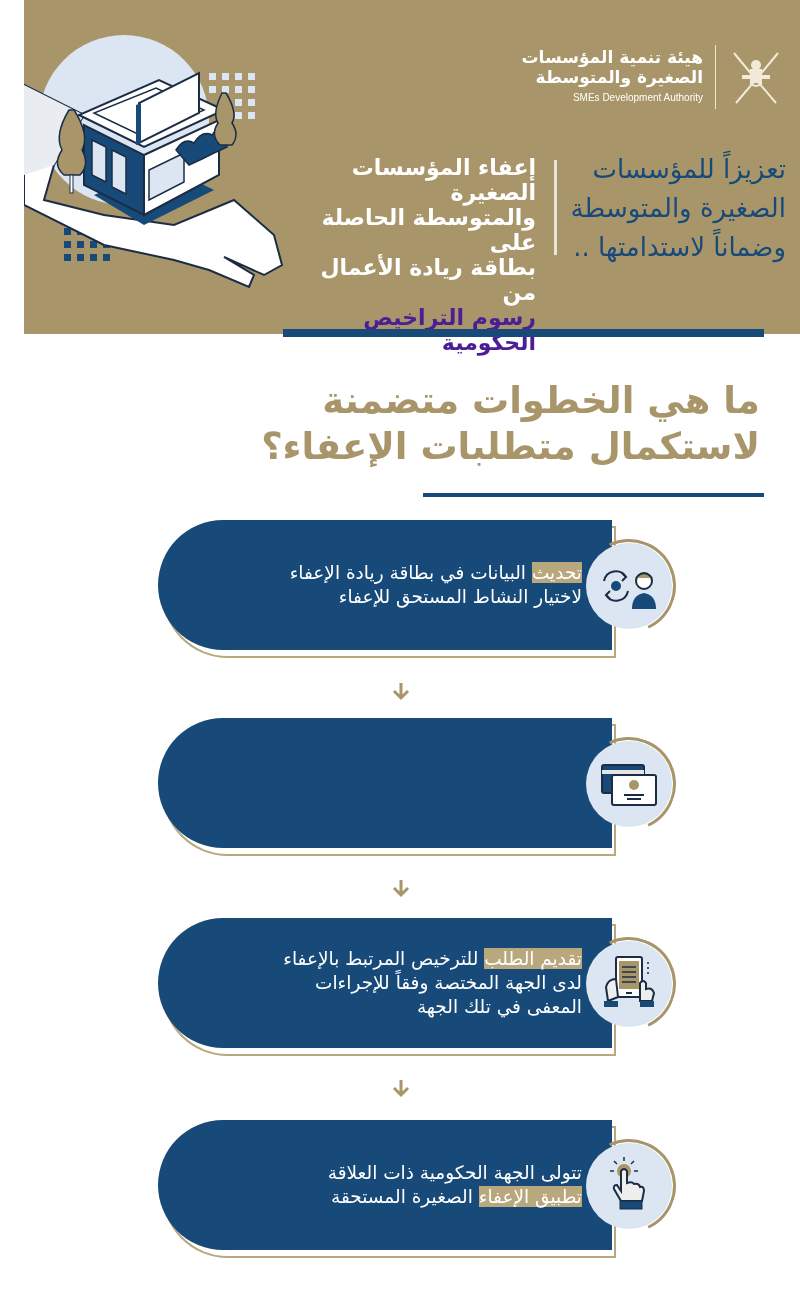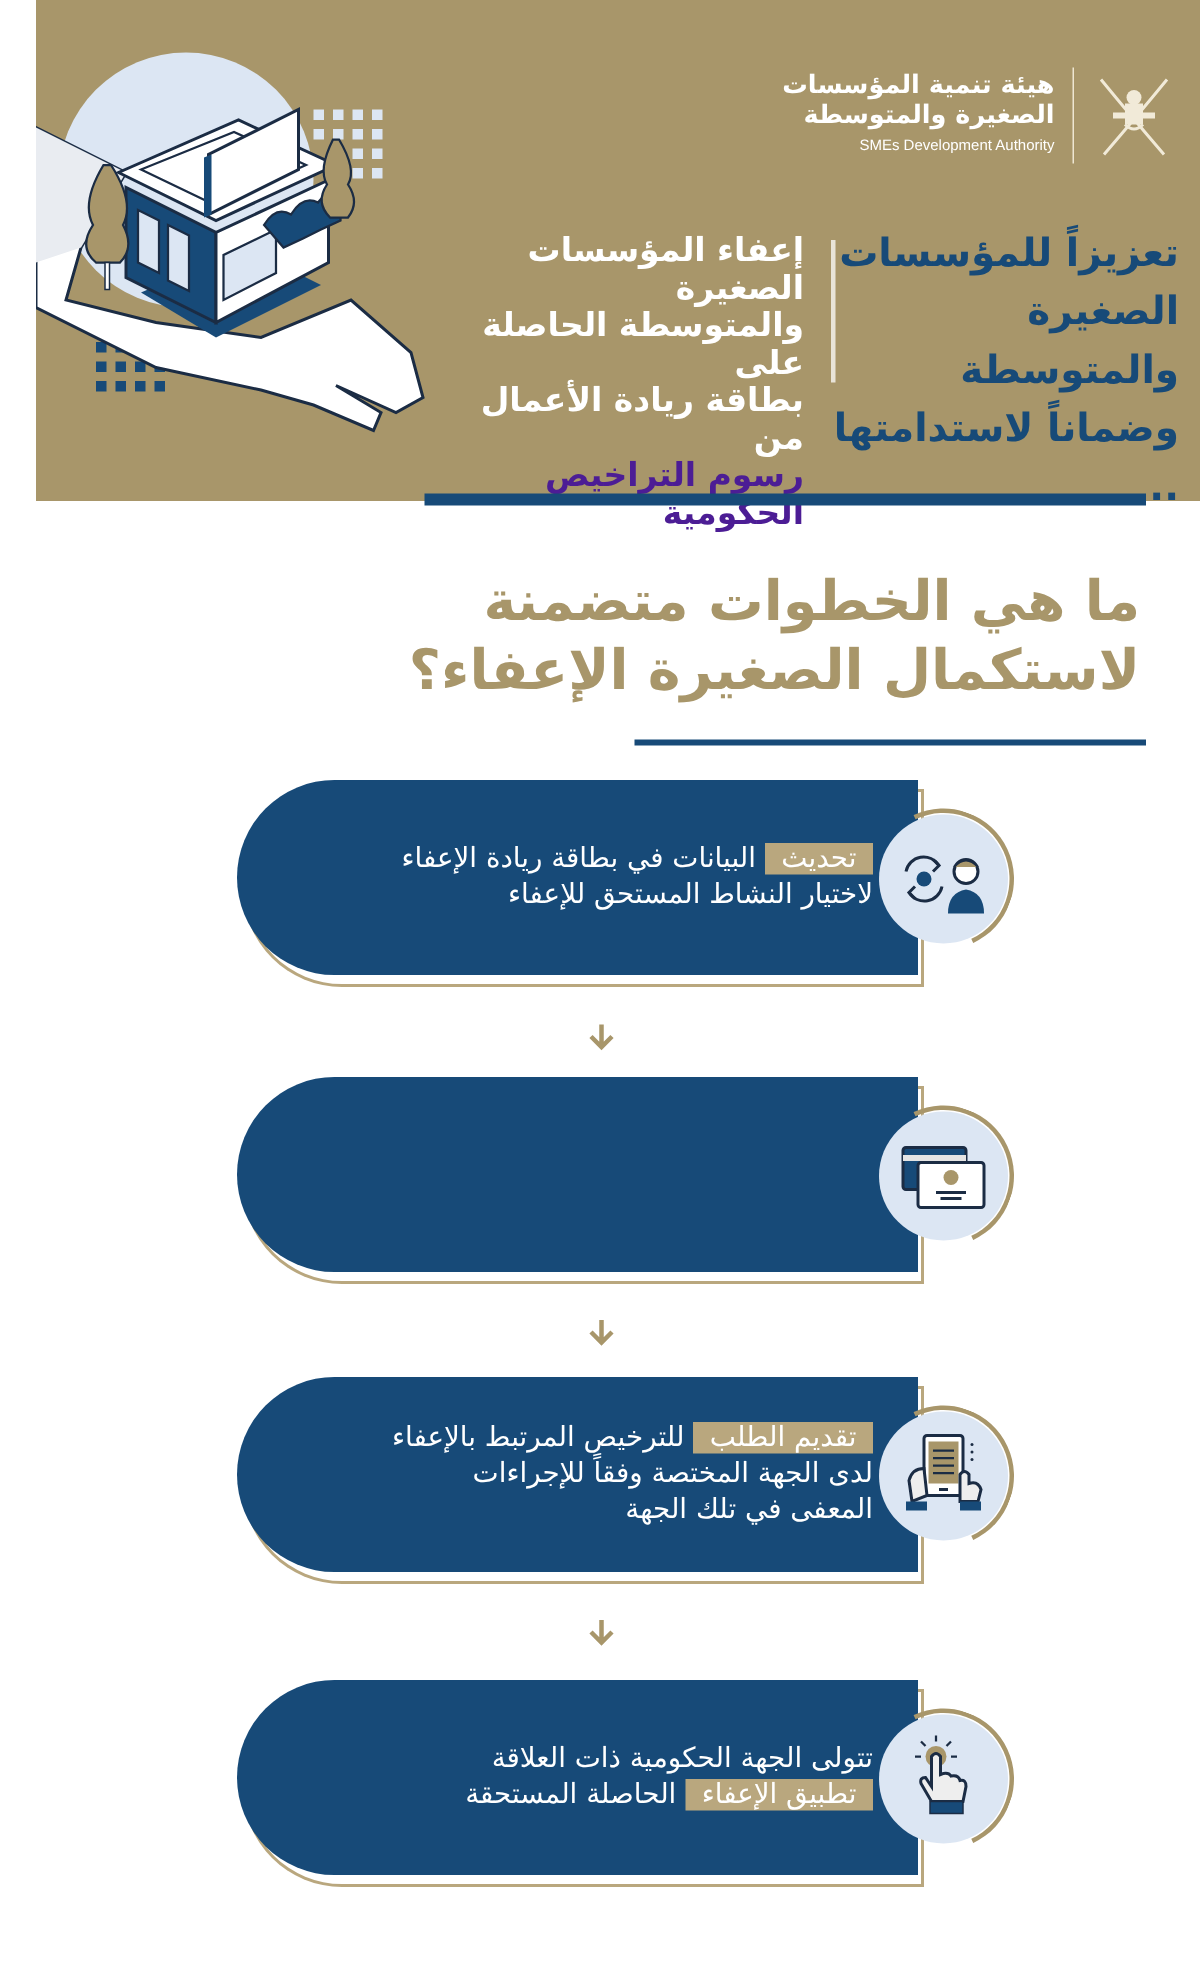--- a/index.html
+++ b/index.html
@@ -10,21 +10,21 @@
   .header-bar { position: absolute; left: 283px; top: 329px; width: 481px; height: 8px; background: #174A78; }
 
   .logo-block { position: absolute; right: 40px; top: 45px; display: flex; align-items: center; direction: ltr; }
   .logo-text { text-align: right; color: #ffffff; }
   .logo-ar1, .logo-ar2 { font-size: 17px; font-weight: bold; line-height: 20px; direction: rtl; }
   .logo-en { font-size: 10px; line-height: 18px; margin-top: 2px; font-family: "Liberation Sans", sans-serif; }
   .logo-divider { width: 1px; height: 64px; background: #eee6d2; margin: 0 12px; }
   .emblem { width: 56px; height: 64px; }
 
   .slogan { position: absolute; right: 38px; top: 150px; width: 240px; text-align: right; direction: rtl;
-            color: #174A78; font-size: 26px; font-weight: bold; line-height: 39px; }
+            color: #174A78; font-size: 26px; font-weight: normal; line-height: 39px; }
   .slogan-divider { position: absolute; left: 530px; top: 160px; width: 3px; height: 95px; background: #e9e4d8; }
   .desc { position: absolute; right: 288px; top: 155px; width: 250px; text-align: right; direction: rtl;
           font-size: 22px; font-weight: bold; line-height: 25px; color: #ffffff; }
   .desc .emph { color: #4c1d95; display: block; }
 
   .illustration { position: absolute; left: 0; top: 25px; width: 280px; height: 270px; }
 
   .q-title { position: absolute; right: 40px; top: 378px; width: 500px; text-align: right; direction: rtl;
              color: #A8966A; font-size: 37px; font-weight: bold; line-height: 46px; }
   .q-underline { position: absolute; left: 423px; top: 493px; width: 341px; height: 4px; background: #174A78; }
@@ -32,21 +32,21 @@
   .step { position: absolute; left: 158px; width: 520px; height: 140px; }
   .step-frame-curve { position: absolute; left: 4px; top: 6px; width: 140px; height: 132px;
                       border: 2px solid #B9A77E; border-right: none; border-radius: 66px 0 0 66px; }
   .step-frame-rect { position: absolute; left: 70px; top: 6px; width: 388px; height: 132px;
                      border-top: 2px solid #B9A77E; border-bottom: 2px solid #B9A77E; border-right: 2px solid #B9A77E; }
   .step-card { position: absolute; left: 0; top: 0; width: 454px; height: 130px; background: #174A78;
                border-radius: 65px 0 0 65px; }
   .step-text { position: absolute; right: 96px; top: 0; height: 130px; width: 420px; display: flex;
                flex-direction: column; justify-content: center; text-align: right; direction: rtl;
                color: #ffffff; font-size: 18.5px; line-height: 24px; }
-  .hl { background: #B9A77E; color: #ffffff; padding: 0 11px; }
+  .hl { background: #B9A77E; color: #ffffff; padding: 0 0; }
   .icon-circle { position: absolute; left: 428px; top: 23px; width: 86px; height: 86px; border-radius: 50%;
                  background: #DCE6F3; }
   .icon-arc { position: absolute; left: 424px; top: 19px; width: 94px; height: 94px; border-radius: 50%;
               border: 3px solid transparent; border-right-color: #A8966A; border-top-color: #A8966A;
               transform: rotate(20deg); }
   .icon-svg { position: absolute; left: 436px; top: 31px; width: 70px; height: 70px; }
 
   .arrow { position: absolute; left: 390px; width: 22px; height: 22px; }
 </style>
 </head>
@@ -138,21 +138,21 @@
     <div>إعفاء المؤسسات الصغيرة</div>
     <div>والمتوسطة الحاصلة على</div>
     <div>بطاقة ريادة الأعمال من</div>
     <span class="emph">رسوم التراخيص الحكومية</span>
   </div>
 </div>
 <div class="header-bar"></div>
 
 <div class="q-title">
   <div>ما هي الخطوات متضمنة</div>
-  <div>لاستكمال الصغيرة الإعفاء؟</div>
+  <div>لاستكمال متطلبات الإعفاء؟</div>
 </div>
 <div class="q-underline"></div>
 
 <div class="step" style="top:520px;">
   <div class="step-frame-curve"></div>
   <div class="step-frame-rect"></div>
   <div class="step-card"></div>
   <div class="step-text">
     <div><span class="hl">تحديث</span><span> البيانات في بطاقة ريادة الإعفاء</span></div>
     <div>لاختيار النشاط المستحق للإعفاء</div>
@@ -233,21 +233,21 @@
 <svg class="arrow" style="top:1077px;" viewBox="0 0 22 22">
   <path d="M11 3 L11 17 M4 11 L11 18 L18 11" stroke="#A8966A" stroke-width="3" fill="none"></path>
 </svg>
 
 <div class="step" style="top:1120px;">
   <div class="step-frame-curve"></div>
   <div class="step-frame-rect"></div>
   <div class="step-card"></div>
   <div class="step-text">
     <div>تتولى الجهة الحكومية ذات العلاقة</div>
-    <div><span class="hl">تطبيق الإعفاء</span><span> الحاصلة المستحقة</span></div>
+    <div><span class="hl">تطبيق الإعفاء</span><span> الصغيرة المستحقة</span></div>
   </div>
   <div class="icon-arc"></div>
   <div class="icon-circle"></div>
   <svg class="icon-svg" viewBox="0 0 70 70">
     <circle cx="30" cy="20" r="7" fill="#A8966A"></circle>
     <g stroke="#1b2c44" stroke-width="1.5">
       <line x1="30" y1="6" x2="30" y2="10"></line>
         <line x1="20" y1="10" x2="23" y2="13"></line>
         <line x1="40" y1="10" x2="37" y2="13"></line>
       <line x1="16" y1="20" x2="20" y2="20"></line>

